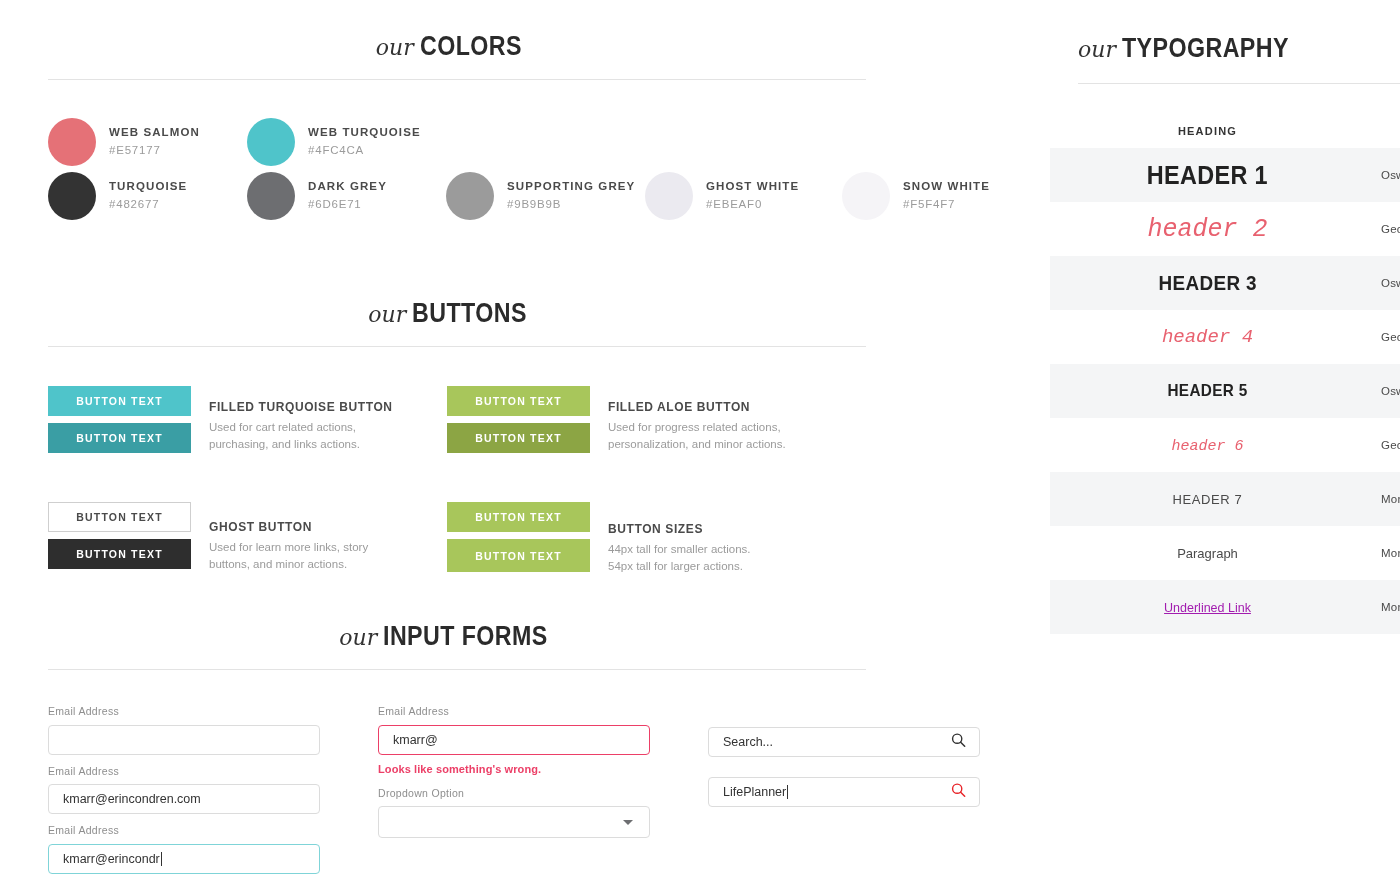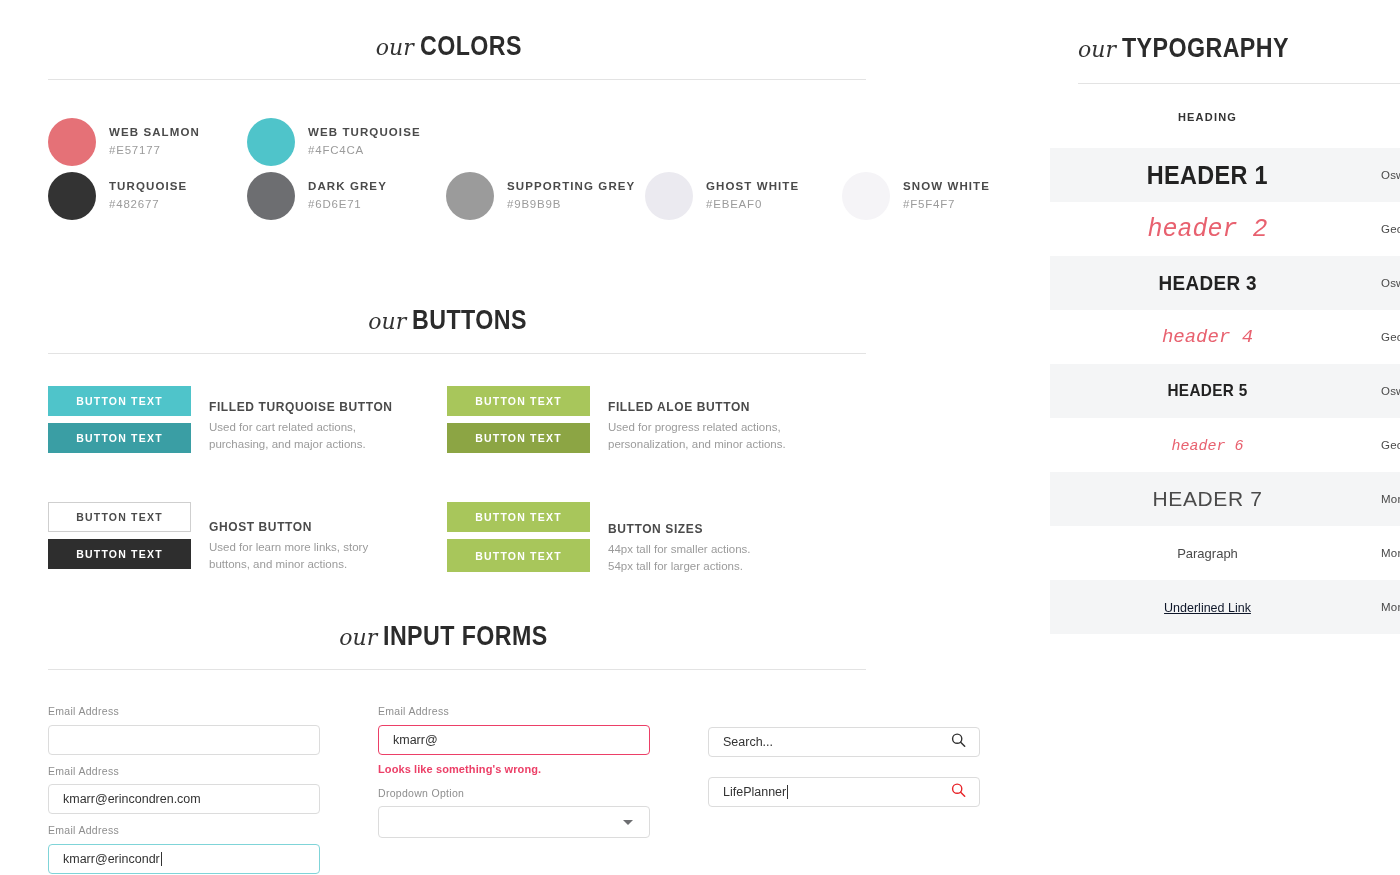--- a/index.html
+++ b/index.html
@@ -263,21 +263,21 @@
   .typo-head {
     position: absolute;
     left: 28px;
     top: 33px;
     width: 330px;
   }
   .typo-head .head-rule { width: 322px; }
   .typo-col-label {
     position: absolute;
     left: 0;
-    top: 111px;
+    top: 125px;
     width: 315px;
     text-align: center;
     font-size: 11px;
     font-weight: 700;
     letter-spacing: 1.2px;
     color: #333333;
   }
   .typo-table {
     position: absolute;
     left: 0;
@@ -323,28 +323,28 @@
   .s-plain {
     font-family: "Liberation Sans", sans-serif;
     color: #4a4a4a;
   }
   .s-h1 { font-size: 26px; }
   .s-h2 { font-size: 25px; }
   .s-h3 { font-size: 21px; }
   .s-h4 { font-size: 19px; text-align: center; }
   .s-h5 { font-size: 17px; }
   .s-h6 { font-size: 15px; }
-  .s-h7 { font-size: 21px; letter-spacing: 0.6px; }
+  .s-h7 { font-size: 13px; letter-spacing: 0.6px; }
   .s-p  { font-size: 13px; }
   .s-link {
     font-size: 12.5px;
     text-decoration: underline;
     cursor: pointer;
   }
-  .s-link.salmon { color: #0f172a; }
+  .s-link.salmon { color: #a21caf; }
   .s-link.turq { color: #4FC4CA; }
 
   .fav-head {
     position: absolute;
     left: 28px;
     top: 826px;
     width: 330px;
   }
 </style>
 </head>
@@ -411,38 +411,38 @@
         <div class="swatch">
           <div class="swatch-dot" style="background:#F5F4F7"></div>
           <div class="swatch-text">
             <div class="swatch-name">SNOW WHITE</div>
             <div class="swatch-hex">#F5F4F7</div>
           </div>
         </div>
       </div>
     </div>
 
-    <div class="section-head" style="top:307px">
+    <div class="section-head" style="top:300px">
       <span class="head-line">
         <span class="head-script">our</span><span class="head-main">BUTTONS</span>
       </span>
       <hr class="head-rule">
     </div>
 
     <div class="btn-grid" style="top:386px">
       <div style="display:flex">
         <div class="btn-group" style="width:399px">
           <div class="btn-stack">
             <div class="ui-btn" style="background:#4FC4CA;color:#FFFFFF">BUTTON TEXT</div>
             <div class="ui-btn" style="background:#3A9EA4;color:#FFFFFF">BUTTON TEXT</div>
           </div>
           <div class="btn-desc">
             <div class="btn-desc-title">FILLED TURQUOISE BUTTON</div>
             <div class="btn-desc-body">Used for cart related actions,
-purchasing, and major actions.</div>
+purchasing, and links actions.</div>
           </div>
         </div>
         <div class="btn-group">
           <div class="btn-stack">
             <div class="ui-btn" style="background:#A8C65B;color:#FFFFFF">BUTTON TEXT</div>
             <div class="ui-btn" style="background:#8CA544;color:#FFFFFF">BUTTON TEXT</div>
           </div>
           <div class="btn-desc">
             <div class="btn-desc-title">FILLED ALOE BUTTON</div>
             <div class="btn-desc-body">Used for progress related actions,

